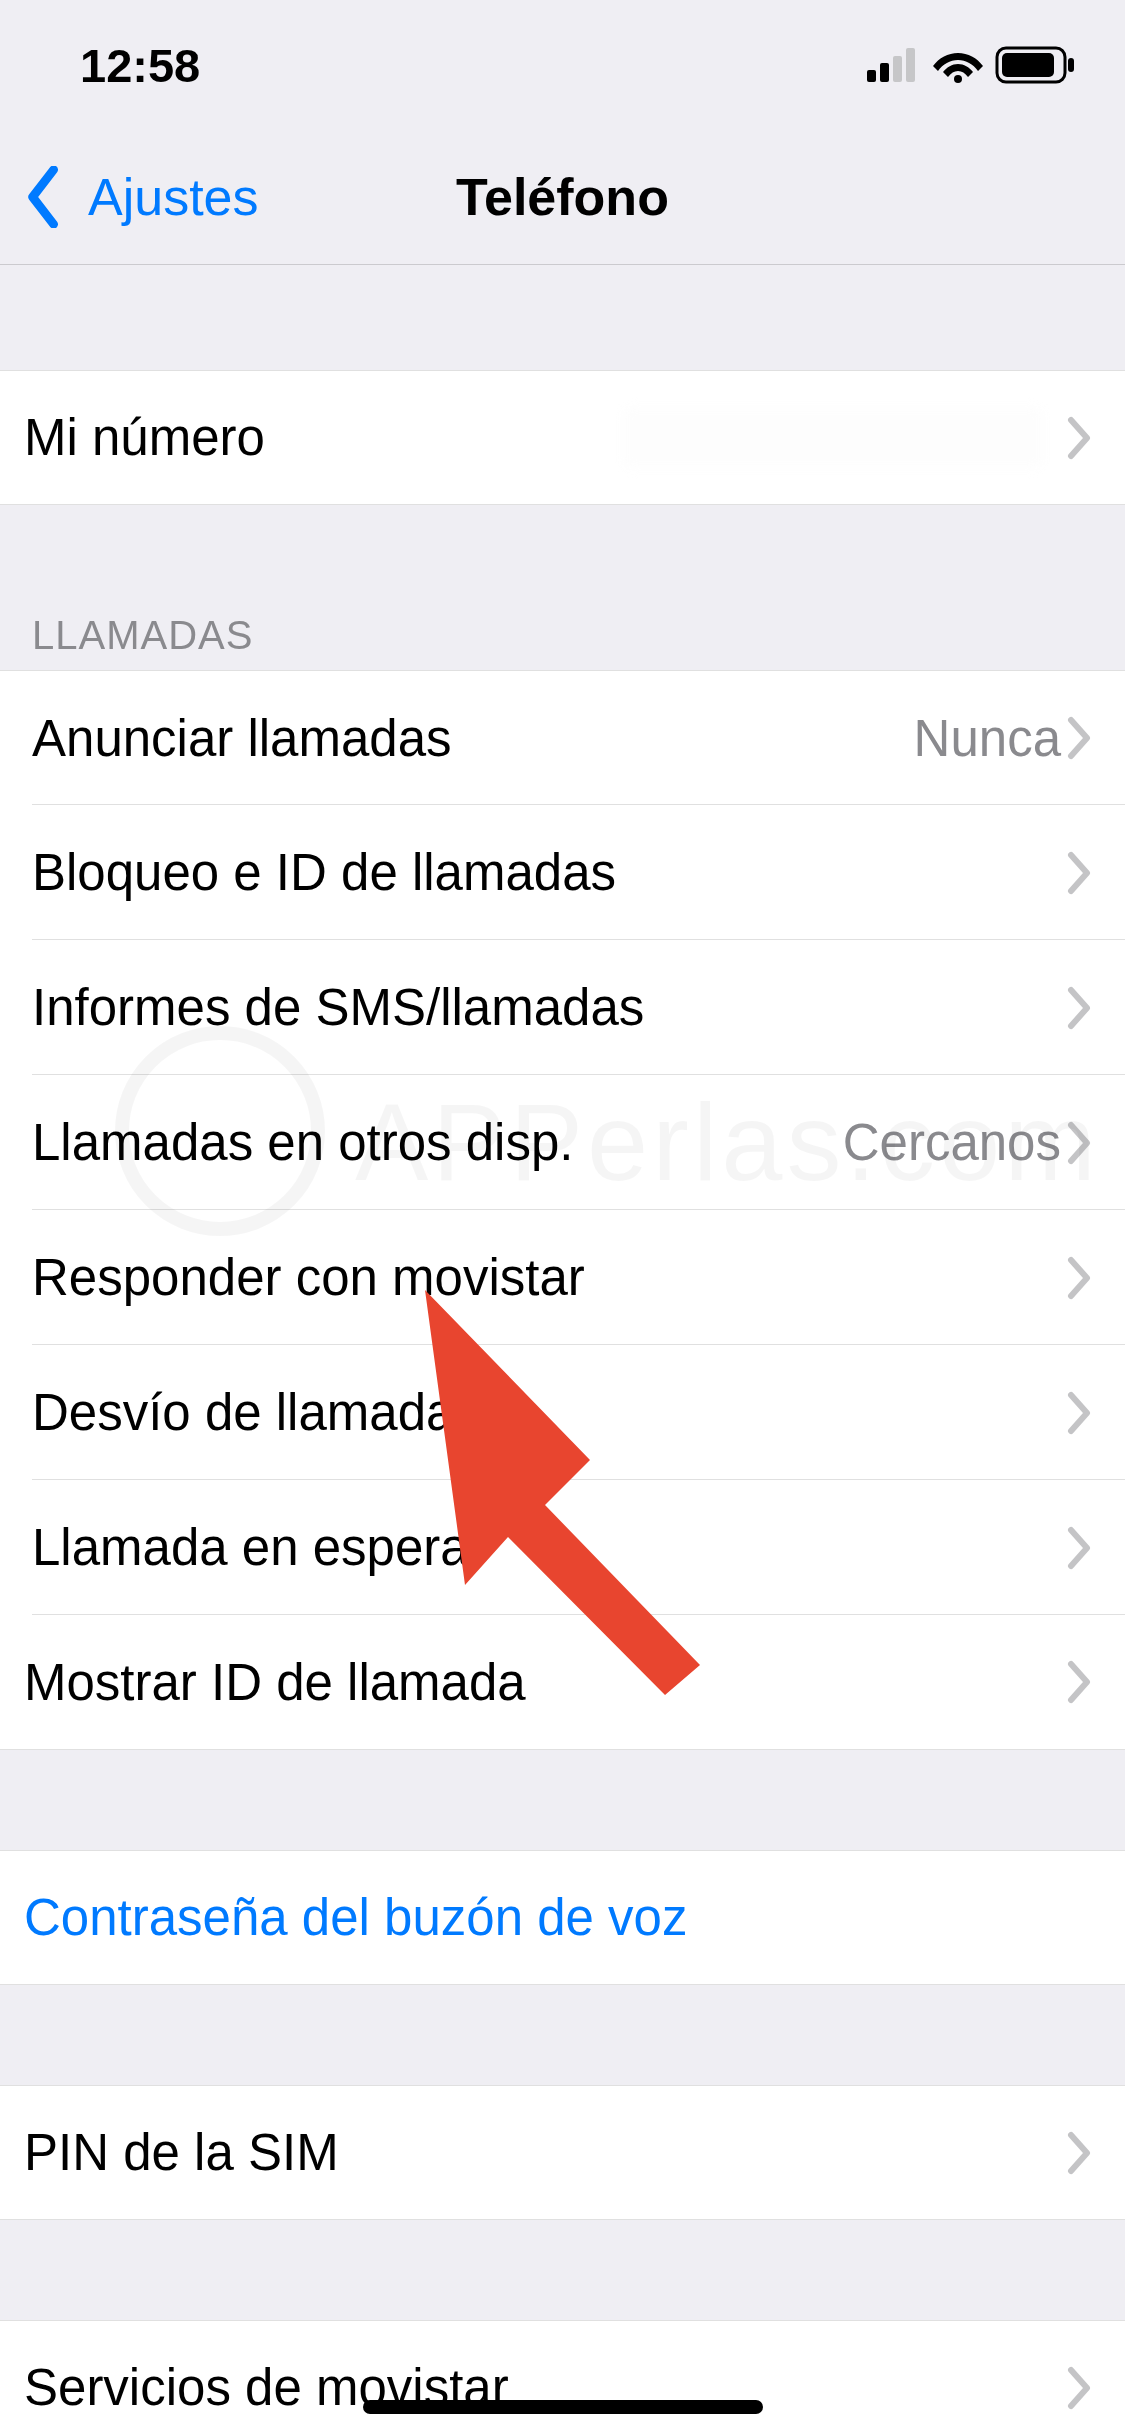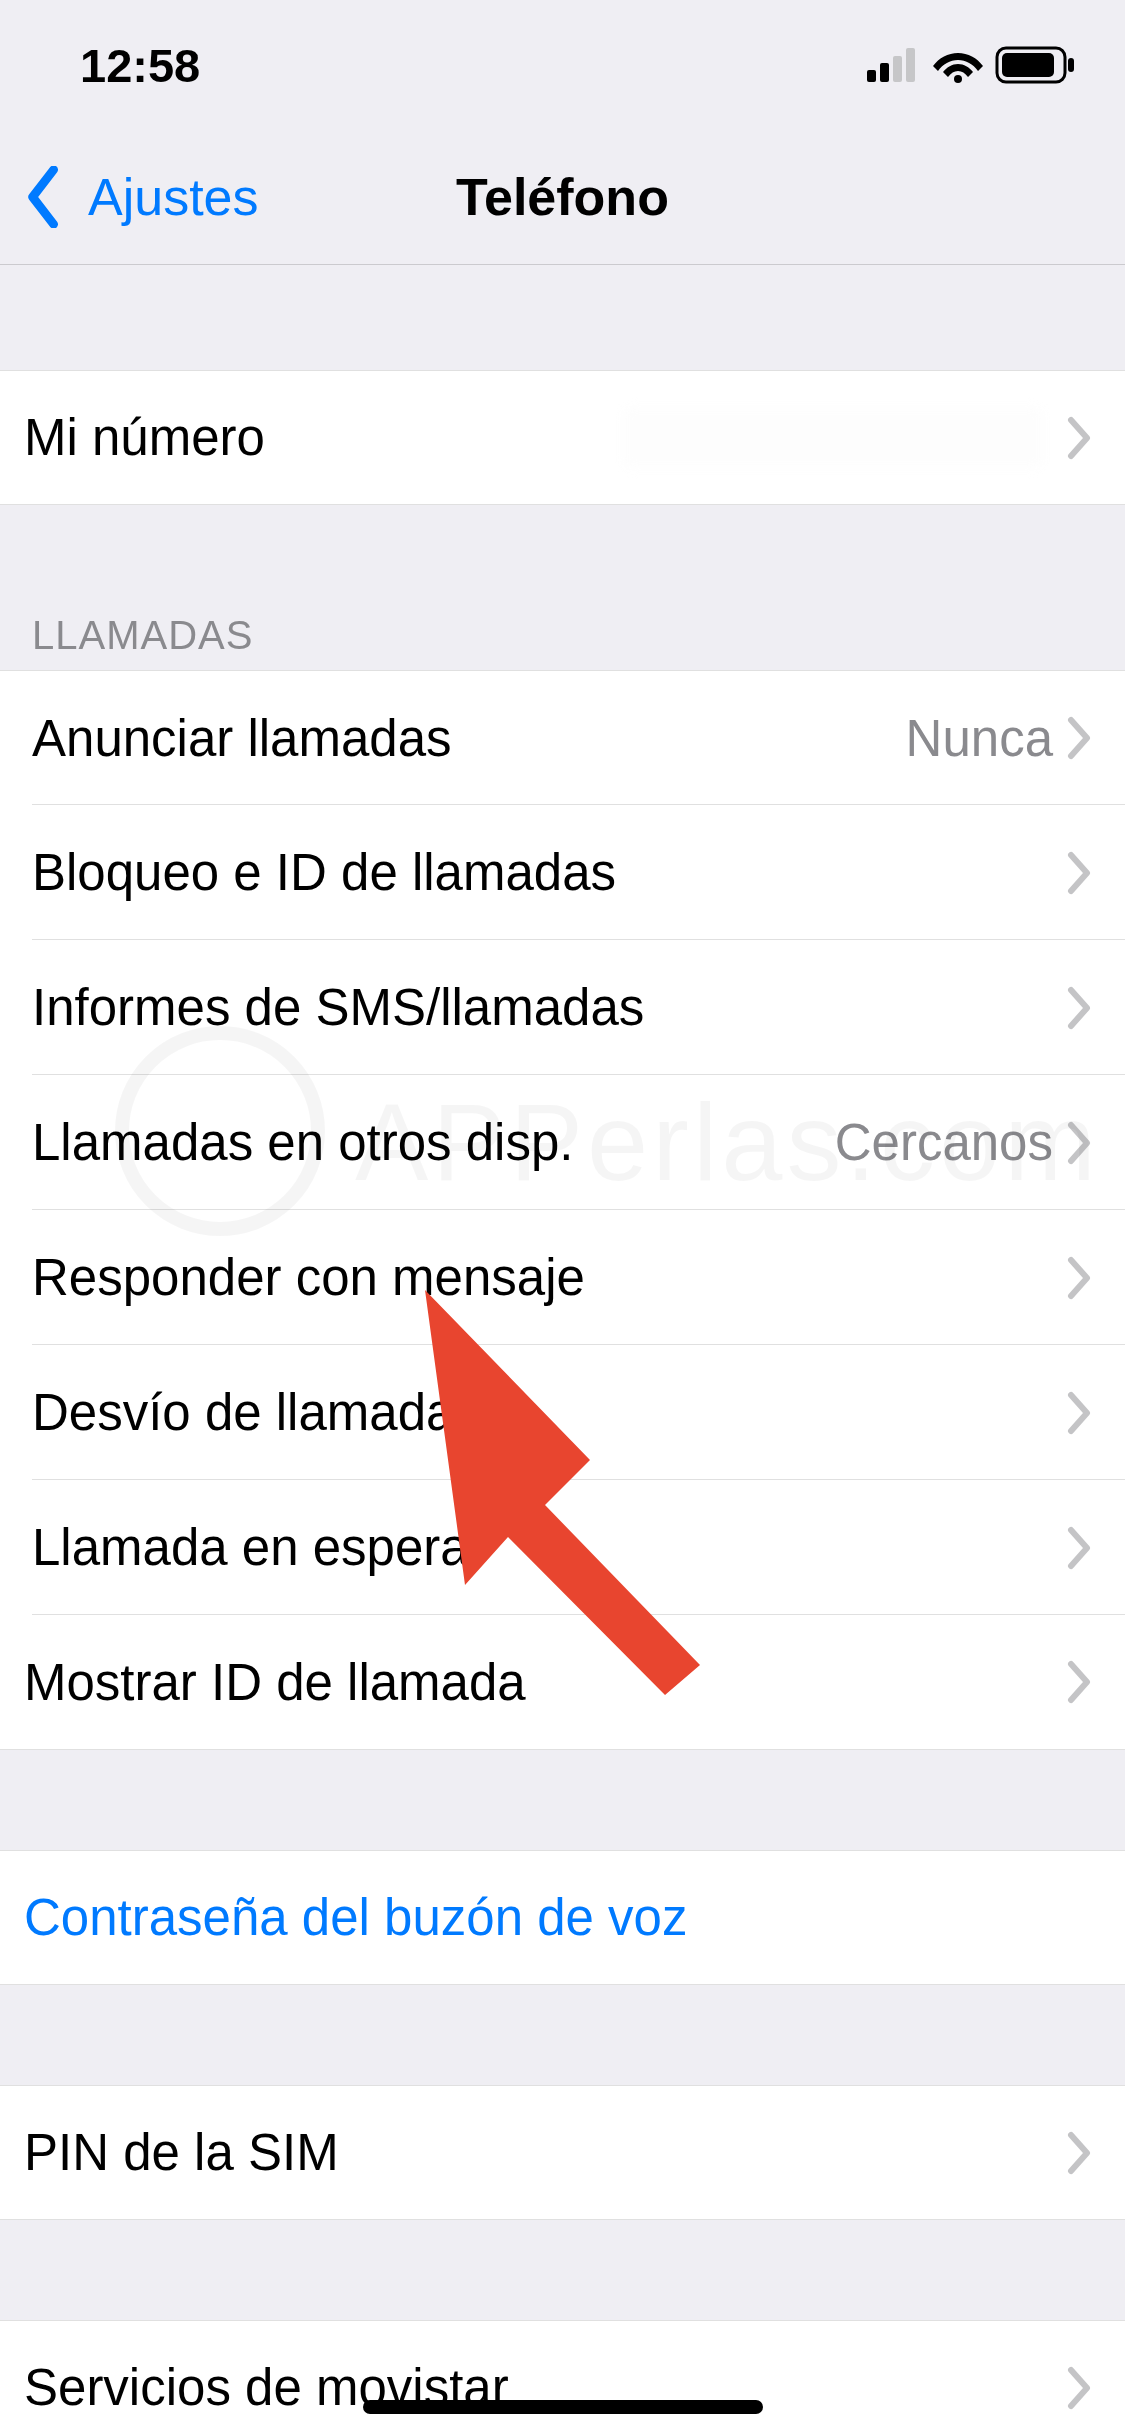--- a/index.html
+++ b/index.html
@@ -108,21 +108,21 @@
       font-size: 51px;
       color: #000;
       flex: 1;
     }
     .cell-label-blue {
       color: #007aff;
     }
     .cell-value {
       font-size: 51px;
       color: #8a8a8e;
-      margin-right: 12px;
+      margin-right: 4px;
     }
     .cell-value-blurred {
       width: 420px;
       height: 60px;
       background: #fdfdfd;
       filter: blur(6px);
       margin-right: 22px;
       border-radius: 6px;
     }
     .chevron {
@@ -242,21 +242,21 @@
     </svg>
 </div>
 <div class="cell cell-inner-border">
   <span class="cell-label">Llamadas en otros disp.</span>
   <span class="cell-value">Cercanos</span>
   <svg class="chevron" viewBox="0 0 28 44">
       <path d="M6 4 L22 22 L6 40"></path>
     </svg>
 </div>
 <div class="cell cell-inner-border">
-  <span class="cell-label">Responder con mensaje</span>
+  <span class="cell-label">Responder con movistar</span>
   <svg class="chevron" viewBox="0 0 28 44">
       <path d="M6 4 L22 22 L6 40"></path>
     </svg>
 </div>
 <div class="cell cell-inner-border">
   <span class="cell-label">Desvío de llamadas</span>
   <svg class="chevron" viewBox="0 0 28 44">
       <path d="M6 4 L22 22 L6 40"></path>
     </svg>
 </div>

